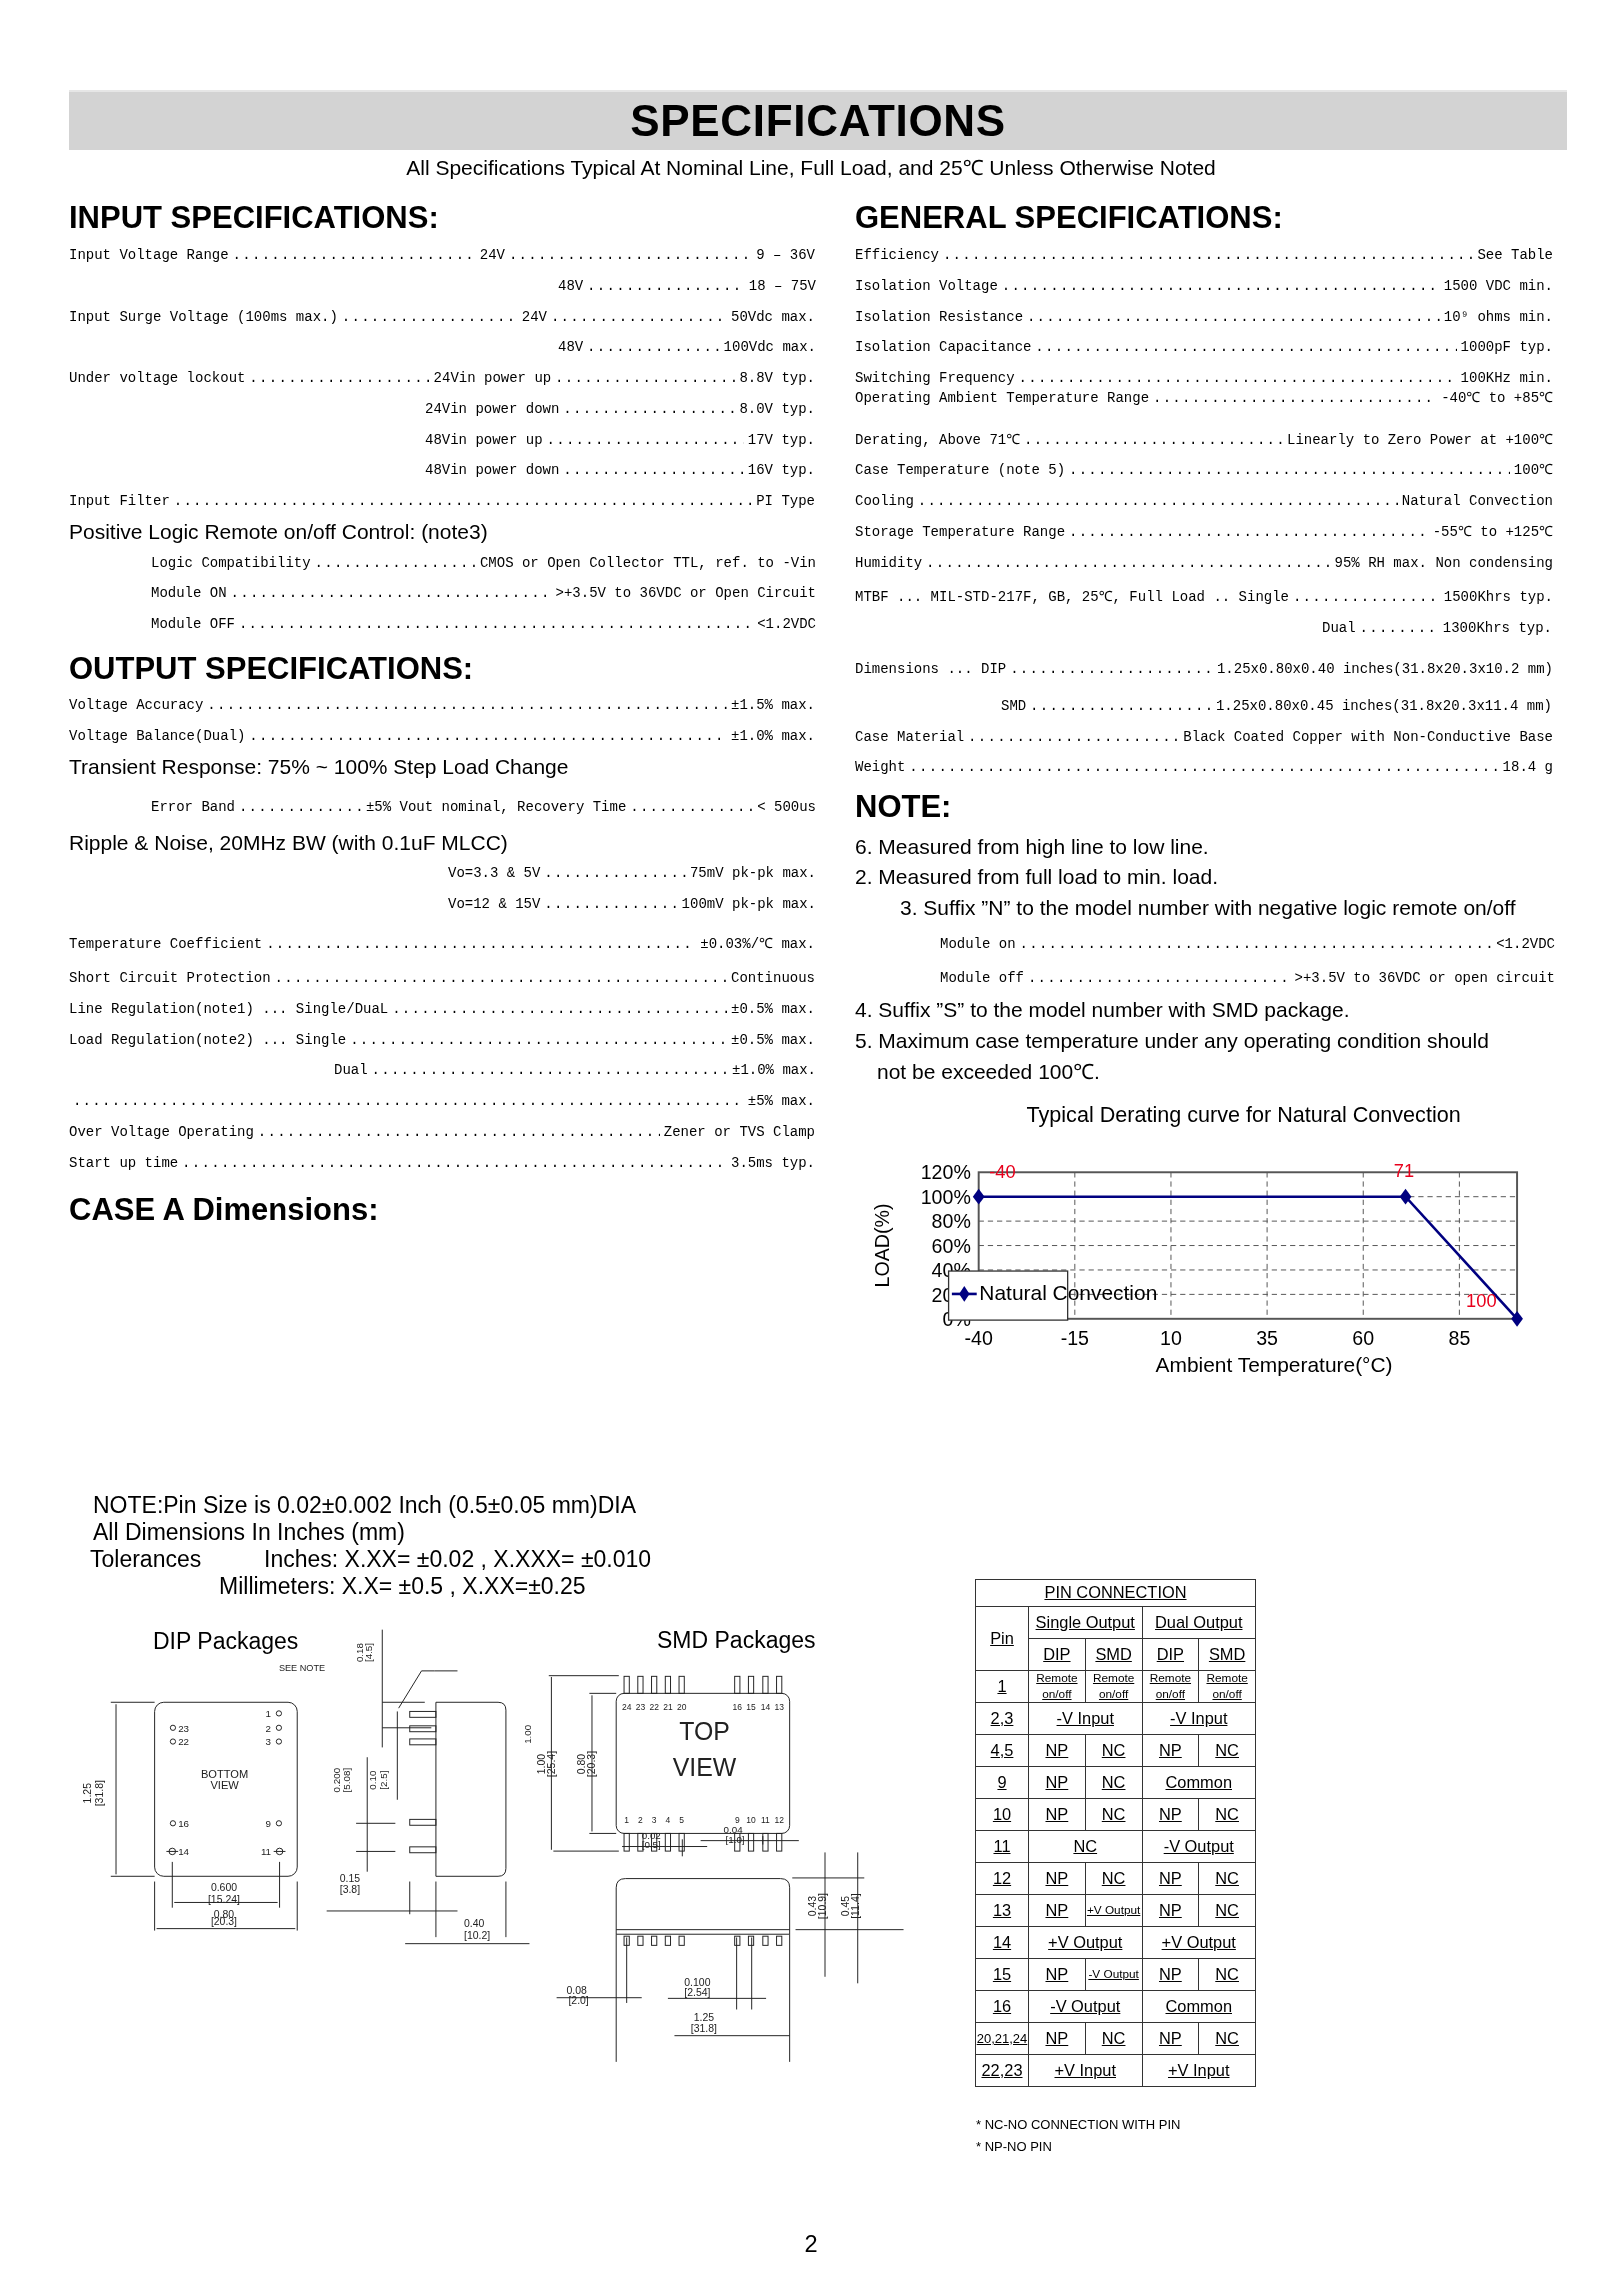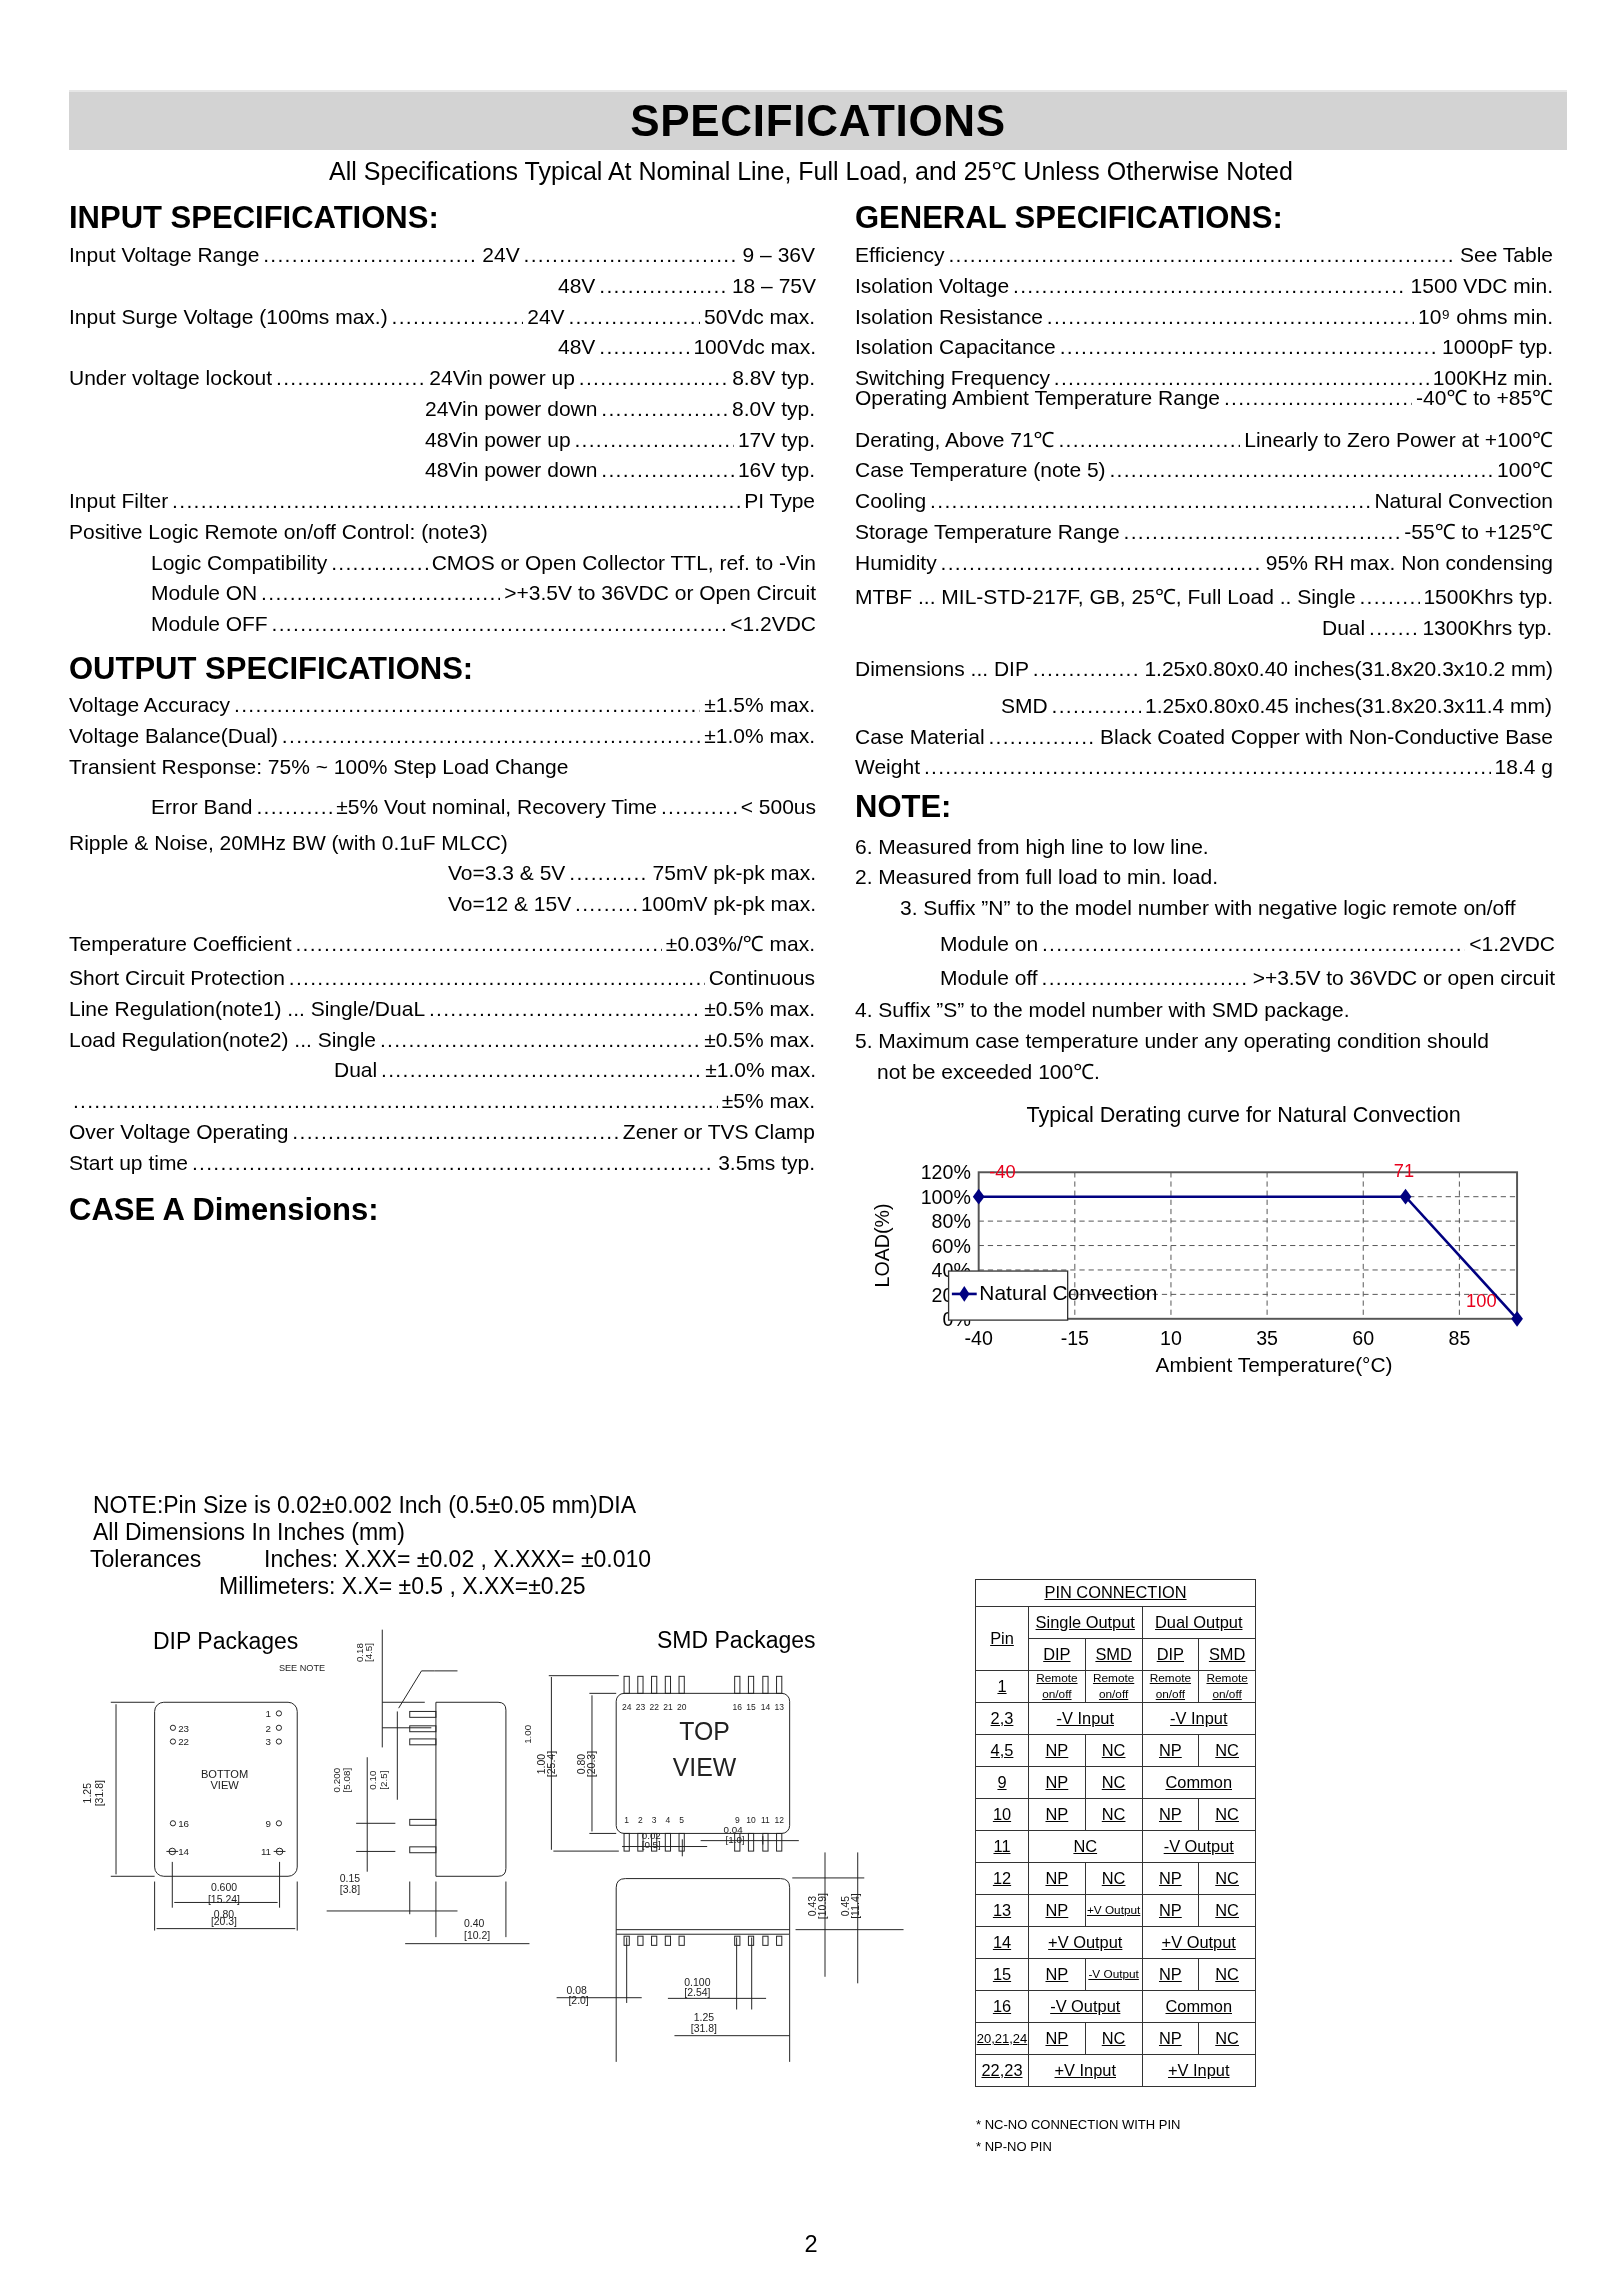--- a/index.html
+++ b/index.html
@@ -1,22 +1,22 @@
 <!DOCTYPE html>
 <html style="font-size:10.5px"><head>
 <meta charset="utf-8">
 <style>
   html, body { margin: 0; padding: 0; background: #fff; }
   body { width: 1622px; height: 2295px; position: relative; font-family: "Liberation Sans", sans-serif; color: #000; overflow: hidden; }
   .abs { position: absolute; }
   .banner { left: 69px; top: 90px; width: 1498px; height: 58px; background: #d3d3d3; border-top: 2.6px solid #e6e6e6; text-align: center; }
   .banner h1 { margin: 0; font-size: 44px; font-weight: bold; line-height: 58px; letter-spacing: 0.7px; }
-  .subtitle { left: 0; width: 1622px; top: 153px; text-align: center; font-size: 25px; }
+  .subtitle { left: 0; width: 1622px; top: 153px; text-align: center; font-size: 21px; }
   h2 { margin: 0; font-size: 31px; font-weight: bold; position: absolute; }
-  .row { position: absolute; font-size: 21px; height: 26px; line-height: 26px; display: flex; white-space: nowrap; }
+  .row { position: absolute; font-size: 14px; height: 26px; line-height: 26px; display: flex; white-space: nowrap; font-family: Liberation Mono, monospace; }
   .row .lbl { flex: none; }
   .row .dots { flex: 1; overflow: hidden; margin: 0 3.9px; }
   .row .dots::after { content: "........................................................................................................................................................................................................................................................"; letter-spacing: 1.3px; }
   .row .val { flex: none; }
   .plain { position: absolute; font-size: 21px; white-space: nowrap; line-height: 26px; }
   .note-text { position: absolute; font-size: 23px; white-space: nowrap; line-height: 27.5px; }
   table.pins { position: absolute; left: 975px; top: 1579px; width: 281px; border-collapse: collapse; font-size: 16.4px; text-align: center; text-decoration: underline; }
   table.pins td { border: 1.3px solid #333; padding: 0; height: 31px; line-height: 15.7px; }
   table.pins td.sm { font-size: 11.8px; }
   table.pins td.xs { font-size: 13px; }

